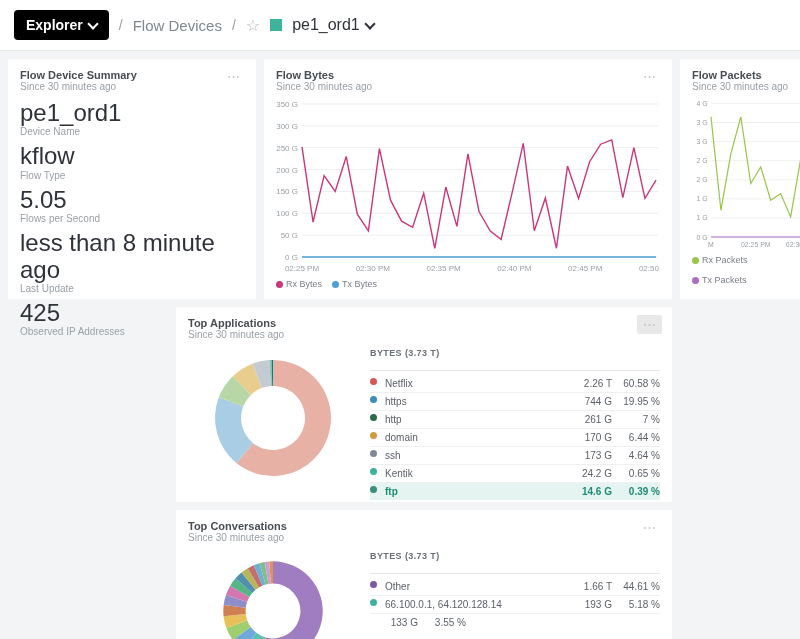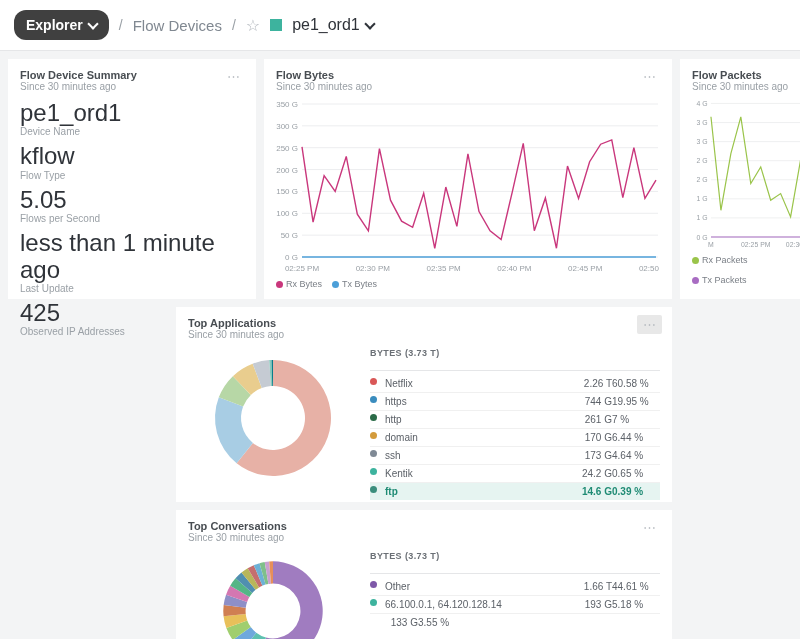--- a/index.html
+++ b/index.html
@@ -16,26 +16,26 @@
     display: flex;
     align-items: center;
     padding: 10px 14px;
     border-bottom: 1px solid #E5E6E8;
     gap: 10px;
   }
   .explorer-btn {
     display: inline-flex;
     align-items: center;
     gap: 6px;
-    background: #404040;
+    background: #000000;
     color: #FFF;
     font-weight: 600;
     font-size: 14px;
     padding: 7px 12px;
-    border-radius: 12px;
+    border-radius: 4px;
     cursor: pointer;
   }
   .bc-sep { color: #9AA0A6; font-size: 14px; }
   .bc-link { color: #808891; font-size: 15px; cursor: pointer; }
   .star-icon { color: #B0B5BB; font-size: 16px; cursor: pointer; }
   .status-square { width: 12px; height: 12px; background: #3DB39E; display: inline-block; margin-right: 4px; }
   .bc-title { color: #2F3339; font-size: 16px; cursor: pointer; display: inline-flex; align-items: center; gap: 6px;}
   .chev { width: 8px; height: 8px; border-right: 2px solid currentColor; border-bottom: 2px solid currentColor; transform: rotate(45deg); display: inline-block; margin-bottom: 3px;}
 
   
@@ -77,21 +77,21 @@
   .lg-dot { display:inline-block; width:7px; height:7px; border-radius:50%; margin-right:3px; vertical-align: middle;}
   
   .chart { width: 100%; display: block; }
   
   .bytes-title { font-size: 9px; font-weight:700; letter-spacing:.4px; color:#6B7076; border-bottom:1px solid #E5E6E8; padding-bottom:12px; margin-bottom:4px;}
   .t-row { display:flex; align-items:center; font-size:10px; color:#5C6168; padding:3px 0; border-bottom:1px solid #F0F0F0;}
   .t-row:last-child { border-bottom:none;}
   .t-row.hl { background:#E6F4F1; color:#1F8B74; font-weight:600;}
   .td-name { flex:1; display:flex; align-items:flex-start; gap:5px;}
   .td-v1 { width:48px; text-align:right; }
-  .td-v2 { width:48px; }
+  .td-v2 { width:48px; text-align:right; }
   
   .axis-text { font-size: 8px; fill: #9AA0A6; }
 </style>
 </head>
 <body>
 
 <div class="topbar">
   <div class="explorer-btn">
     <span>Explorer</span>
     <span class="chev"></span>
@@ -116,21 +116,21 @@
 
     <div class="sum-val">pe1_ord1</div>
     <div class="sum-lab">Device Name</div>
 
     <div class="sum-val">kflow</div>
     <div class="sum-lab">Flow Type</div>
 
     <div class="sum-val">5.05</div>
     <div class="sum-lab">Flows per Second</div>
 
-    <div class="sum-val">less than 1 minute ago</div>
+    <div class="sum-val">less than 8 minute ago</div>
     <div class="sum-lab">Last Update</div>
 
     <div class="sum-val">425</div>
     <div class="sum-lab">Observed IP Addresses</div>
   </div>
 
   <div class="panel" style="grid-column:2; height:240px;">
     <div class="kebab">⋯</div>
     <div class="panel-h">Flow Bytes</div>
     <div class="panel-sub">Since 30 minutes ago</div>

